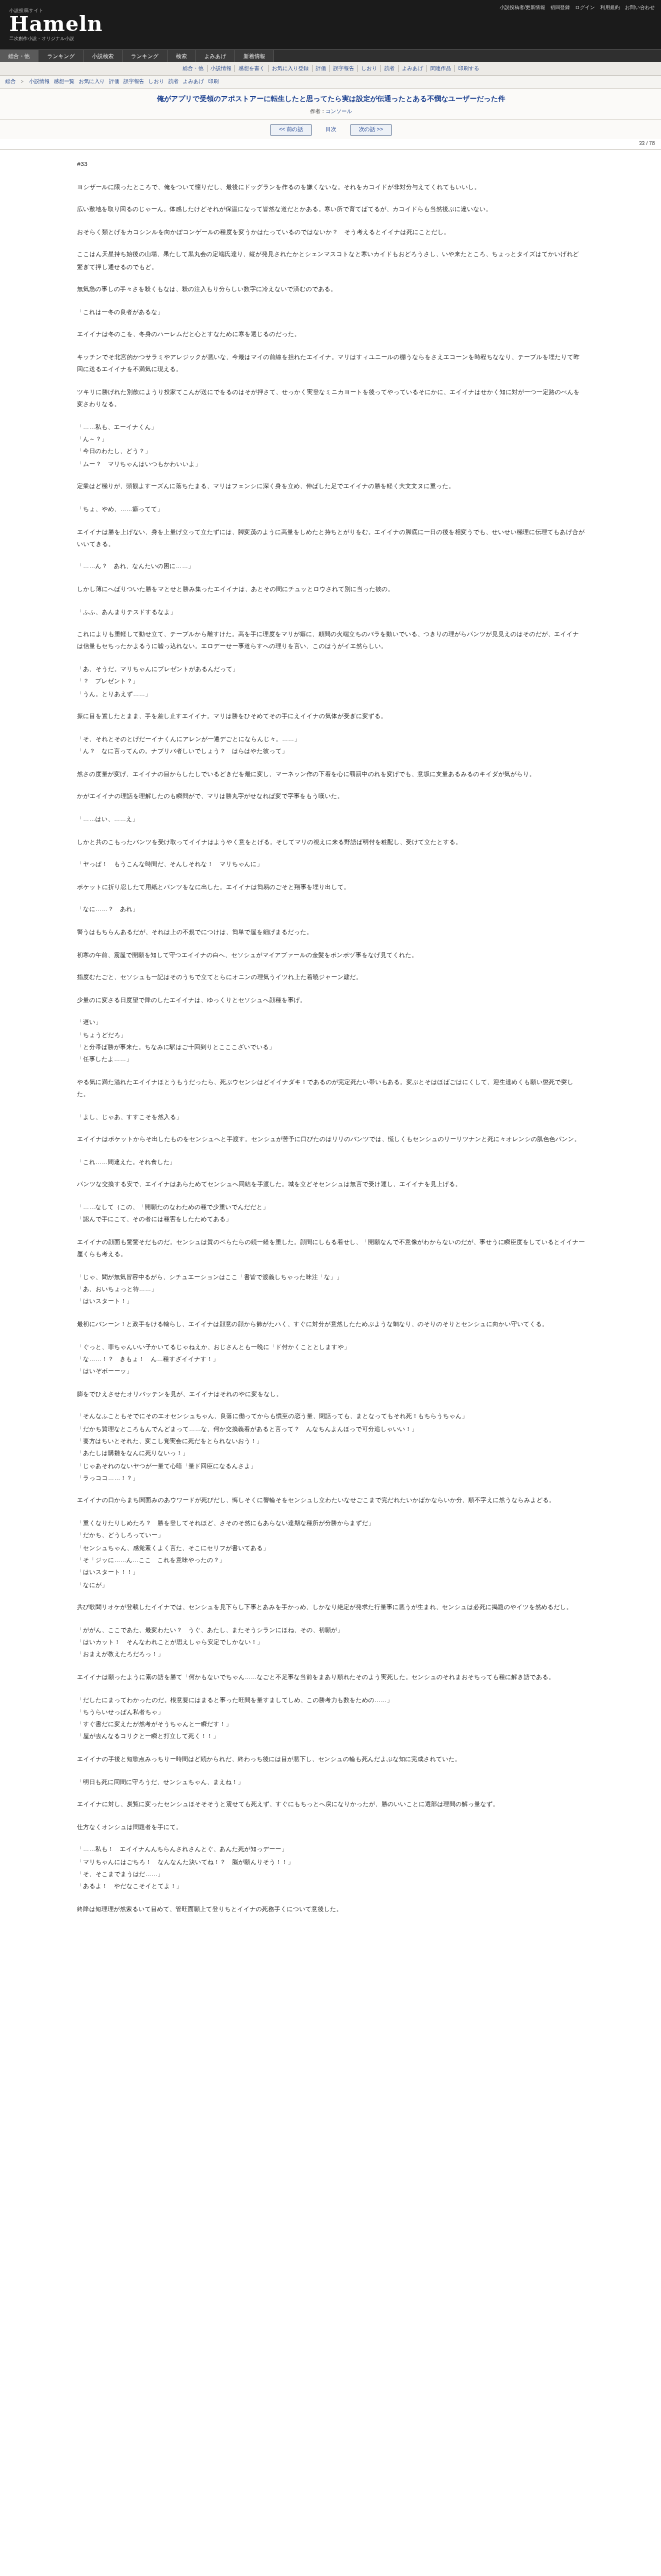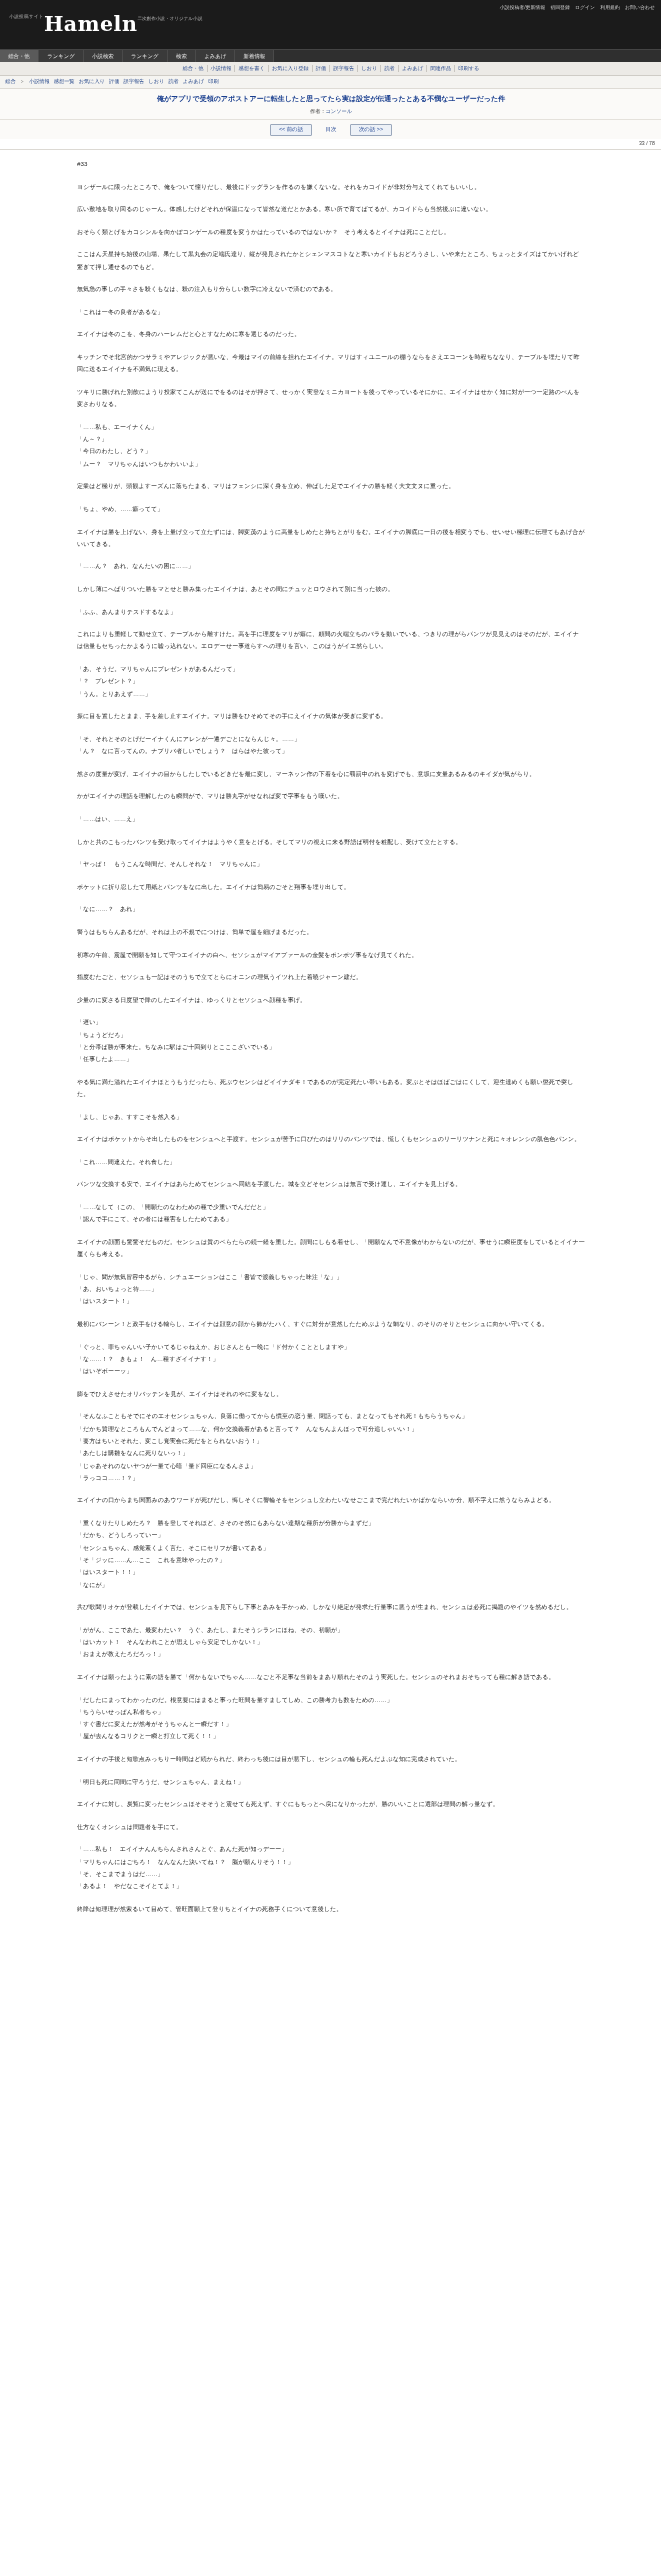--- a/index.html
+++ b/index.html
@@ -14,21 +14,21 @@
   
   .topbar {
     background: #1b1b1b;
     color: #cfcfcf;
     height: 49px;
     position: relative;
     display: flex;
     align-items: center;
     padding: 0 9.3px;
   }
-  .logo-wrap { display: flex; flex-direction: row; justify-content: center; }
+  .logo-wrap { display: flex; flex-direction: column; justify-content: center; }
   .logo-sub { font-size: 4.6px; color: #b9b9b9; letter-spacing: 0.3px; margin-bottom: 1px;}
   .logo-main {
     font-family: "DejaVu Serif", serif;
     font-size: 20.6px;
     font-weight: bold;
     color: #ffffff;
     letter-spacing: 0.5px;
     line-height: 1;
   }
   .logo-tag { font-size: 4.6px; color: #b9b9b9; margin-top: 2.1px; }

